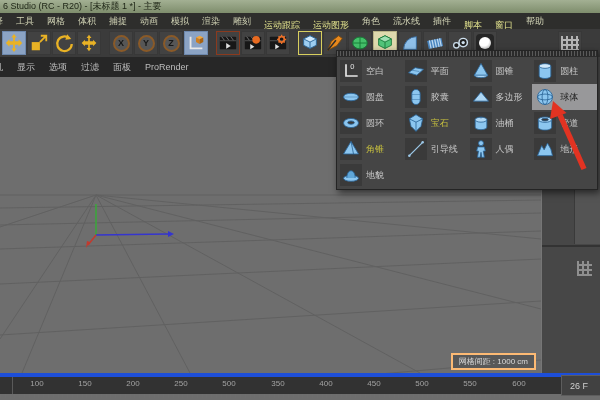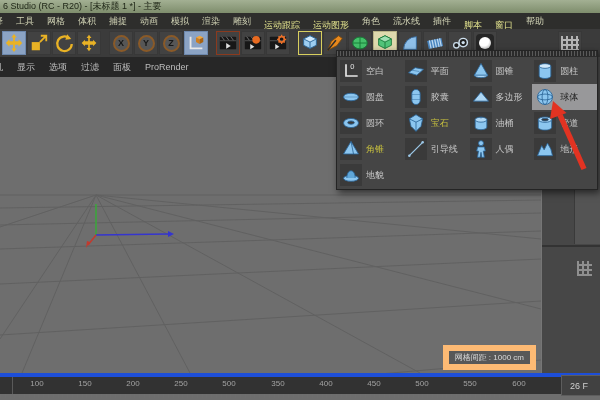--- a/index.html
+++ b/index.html
@@ -46,21 +46,21 @@
   
   .vpmenu { position:absolute; left:0; top:57px; width:600px; height:20px;
     background:#272727; display:flex; align-items:center; gap:14px; font-size:9px;
     color:#bcbcbc; overflow:hidden; }
   .vpmenu .clip { margin-left:-6px; }
 
   
   .viewport { position:absolute; left:0; top:77px; width:541px; height:296px;
     background:#6e6e6e; overflow:hidden; }
   .gridbadge { position:absolute; right:5px; bottom:3px; font-size:8px; color:#dadada;
-    background:#585858; border:6px solid #fdba74; padding:1px 6px; white-space:nowrap; }
+    background:#585858; border:2px solid #fdba74; padding:1px 6px; white-space:nowrap; }
 
   
   .rightpanel { position:absolute; left:541px; top:57px; width:59px; height:316px;
     background:#474747; border-left:1px solid #767676; }
   .rightpanel .subcol { position:absolute; right:0; top:0; width:26px; height:187px;
     background:#545454; border-left:1px solid #3a3a3a; }
   .rightpanel .hdiv { position:absolute; left:0; top:188px; width:59px; height:2px; background:#333; }
   .rightpanel .dotgrid { position:absolute; right:8px; top:204px; width:15px; height:15px;
     background:
       repeating-linear-gradient(90deg,#8f8f8f 0 2px,transparent 2px 5px),

